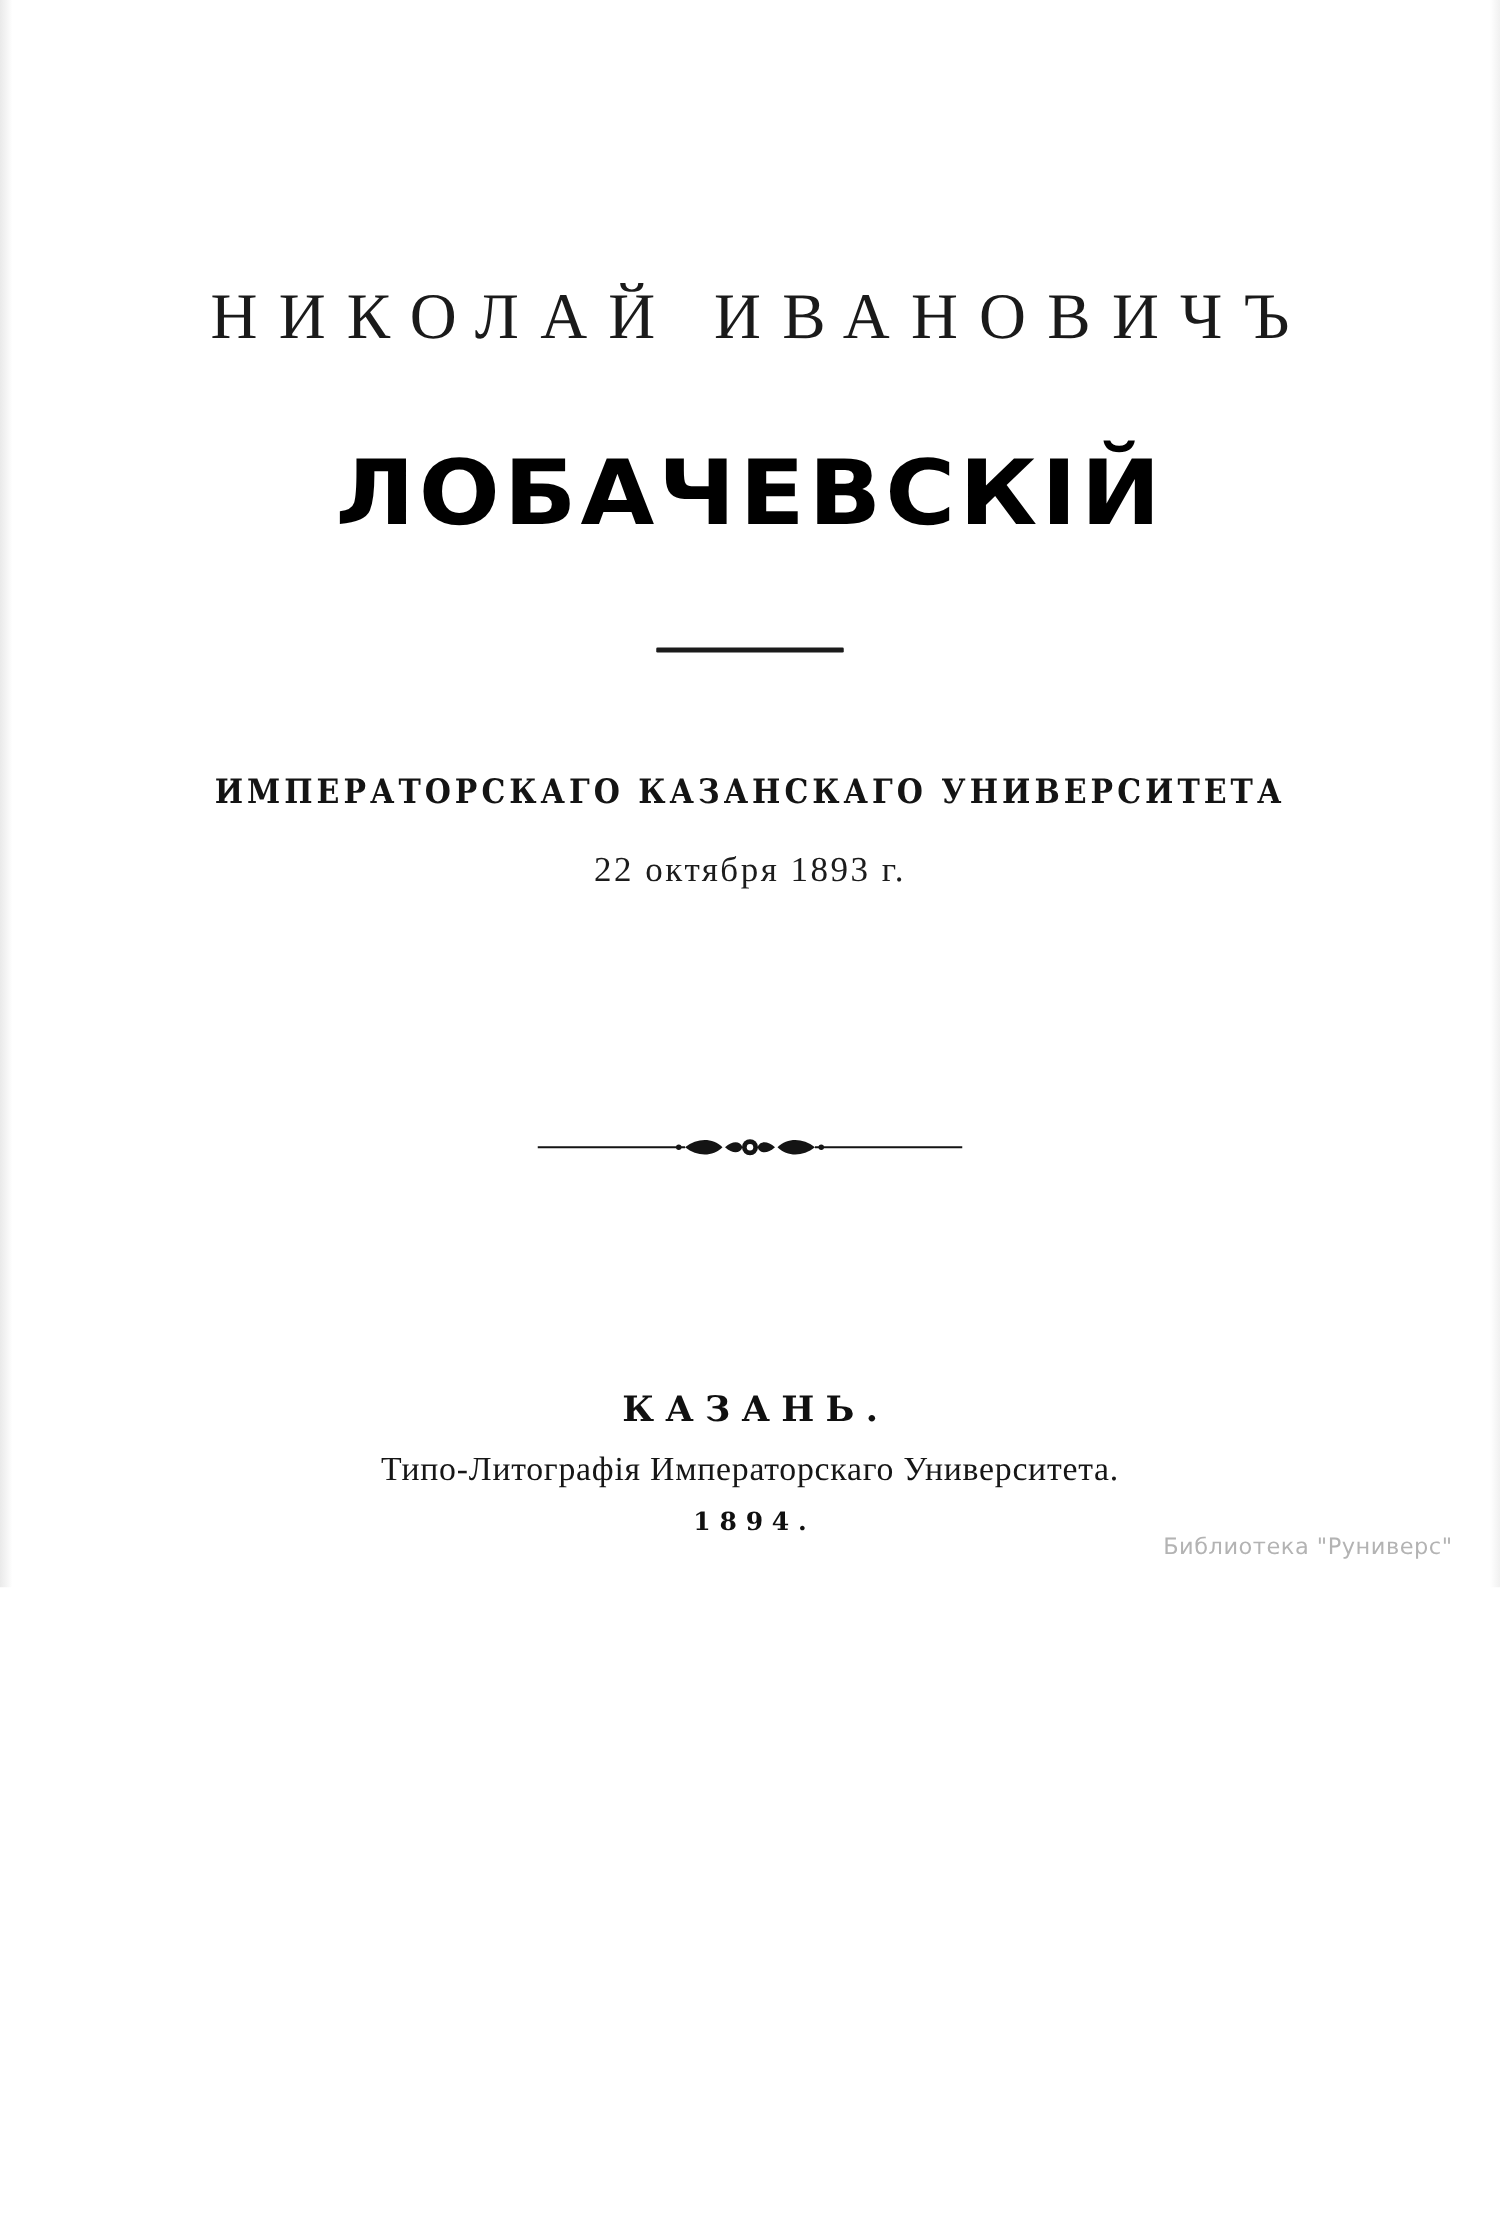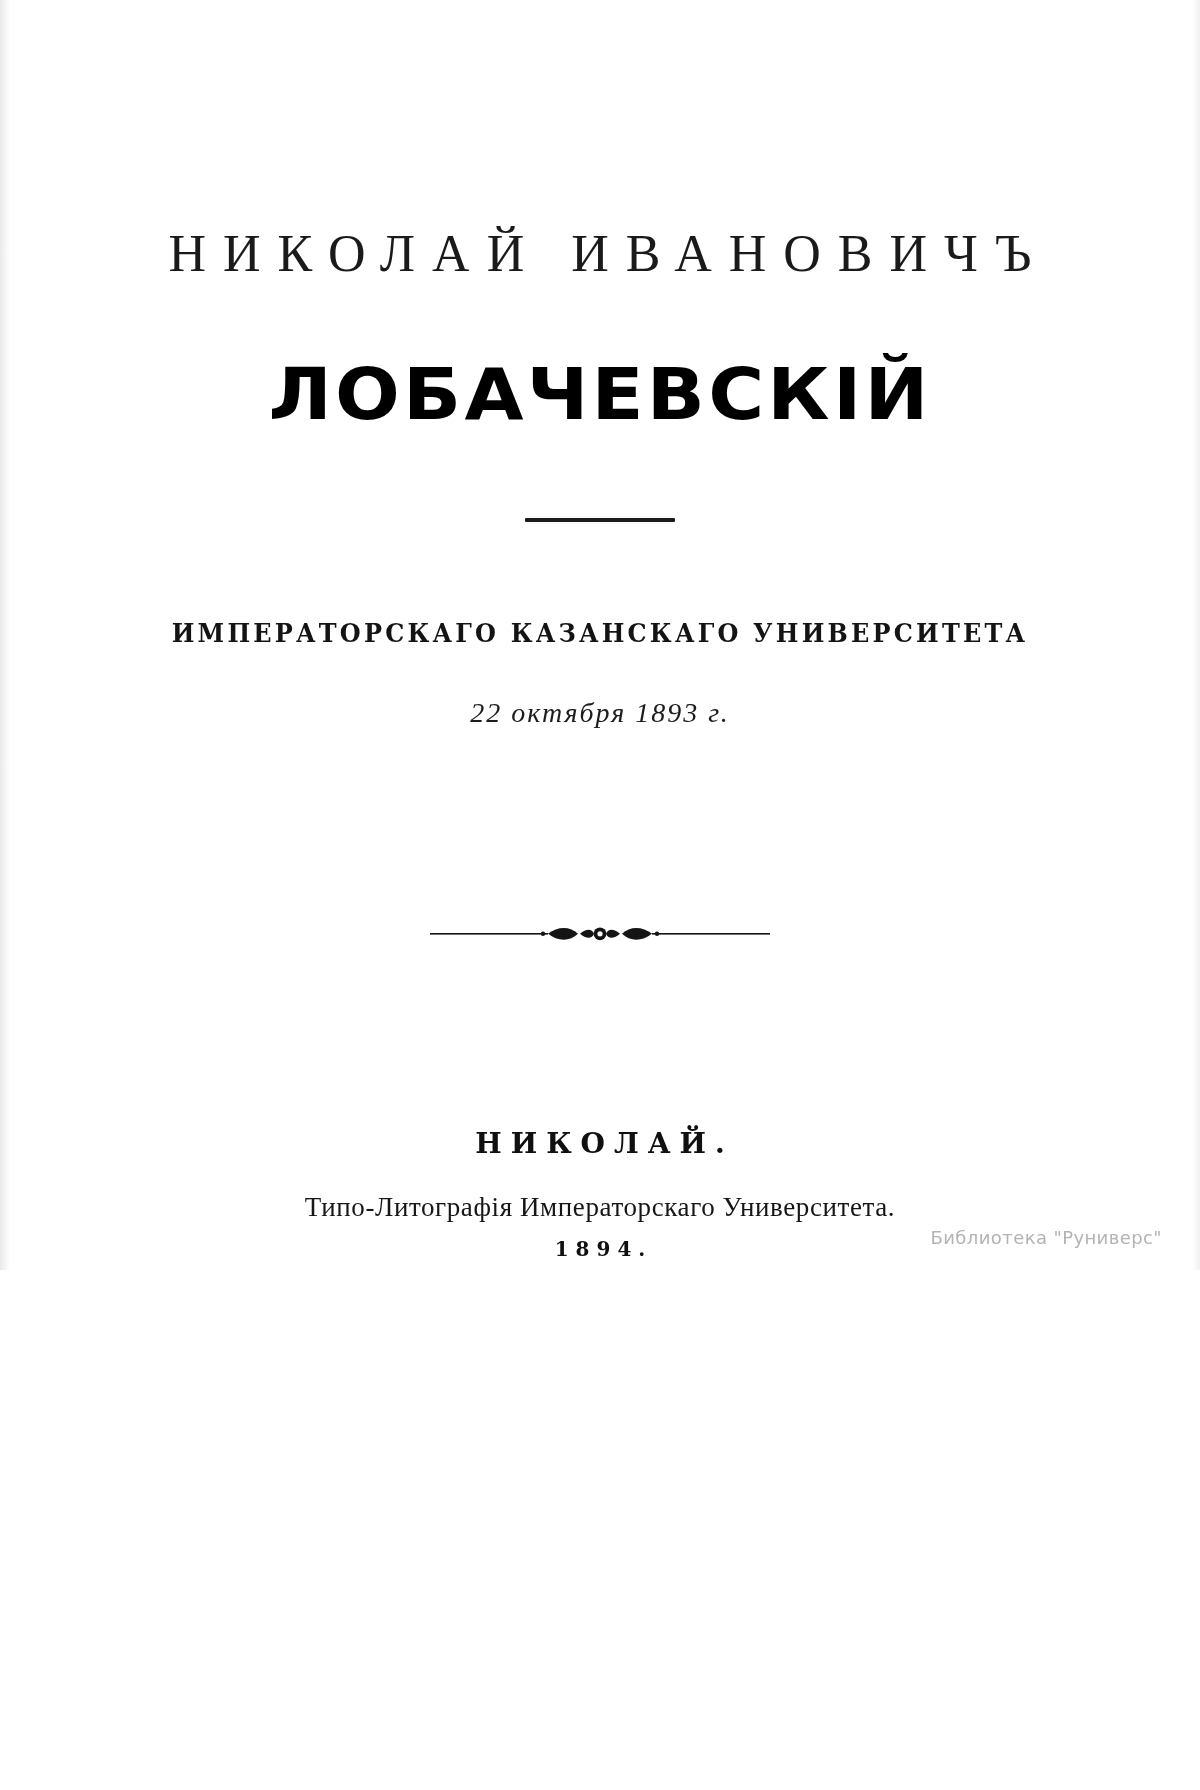--- a/index.html
+++ b/index.html
@@ -83,23 +83,22 @@
   .sub-line-2 {
     margin-top: 30px;
     font-family: "DejaVu Serif", serif;
     font-size: 24px;
     letter-spacing: 3.2px;
     font-weight: 700;
     color: #141414;
     transform: scaleY(1.12);
   }
   .sub-line-3 {
-    margin-top: 50px;
-    font-family: "Liberation Serif", serif;
-    font-style: italic;
+    margin-top: 34px;
+    font-family: "Liberation Serif", serif;
     font-size: 28px;
     letter-spacing: 2px;
     color: #1c1c1c;
   }
   .sub-line-4 {
     margin-top: 44px;
     font-family: "DejaVu Sans", sans-serif;
     font-size: 27px;
     font-weight: 700;
     font-style: italic;
@@ -120,21 +119,21 @@
   }
   .imprint-city {
     font-family: "DejaVu Serif", serif;
     font-size: 28px;
     font-weight: 700;
     letter-spacing: 9px;
     text-indent: 9px;
     color: #101010;
   }
   .imprint-press {
-    margin-top: 32px;
+    margin-top: 16px;
     font-family: "Liberation Serif", serif;
     font-size: 27px;
     letter-spacing: 0.6px;
     color: #161616;
   }
   .imprint-year {
     margin-top: 14px;
     font-family: "DejaVu Serif", serif;
     font-size: 20px;
     font-weight: 700;
@@ -185,21 +184,21 @@
           <circle cx="170" cy="13.8" r="2.6" fill="#ffffff" stroke="none"></circle>
           <path d="M150 13.8 C156 8.4, 162 8.4, 164 13.8 C162 19.2, 156 19.2, 150 13.8 Z" stroke="none"></path>
           <path d="M190 13.8 C184 8.4, 178 8.4, 176 13.8 C178 19.2, 184 19.2, 190 13.8 Z" stroke="none"></path>
           <circle cx="113" cy="13.8" r="2.2" stroke="none"></circle>
           <circle cx="227" cy="13.8" r="2.2" stroke="none"></circle>
         </g>
       </svg>
     </div>
 
     <div class="imprint">
-      <div class="imprint-city">НИКОЛАЙ.</div>
+      <div class="imprint-city">КАЗАНЬ.</div>
       <div class="imprint-press">Типо-Литографія Императорскаго Университета.</div>
       <div class="imprint-year">1894.</div>
     </div>
 
   </div>
 
   <div class="watermark">Библиотека "Руниверс"</div>
 
 </div>
 

